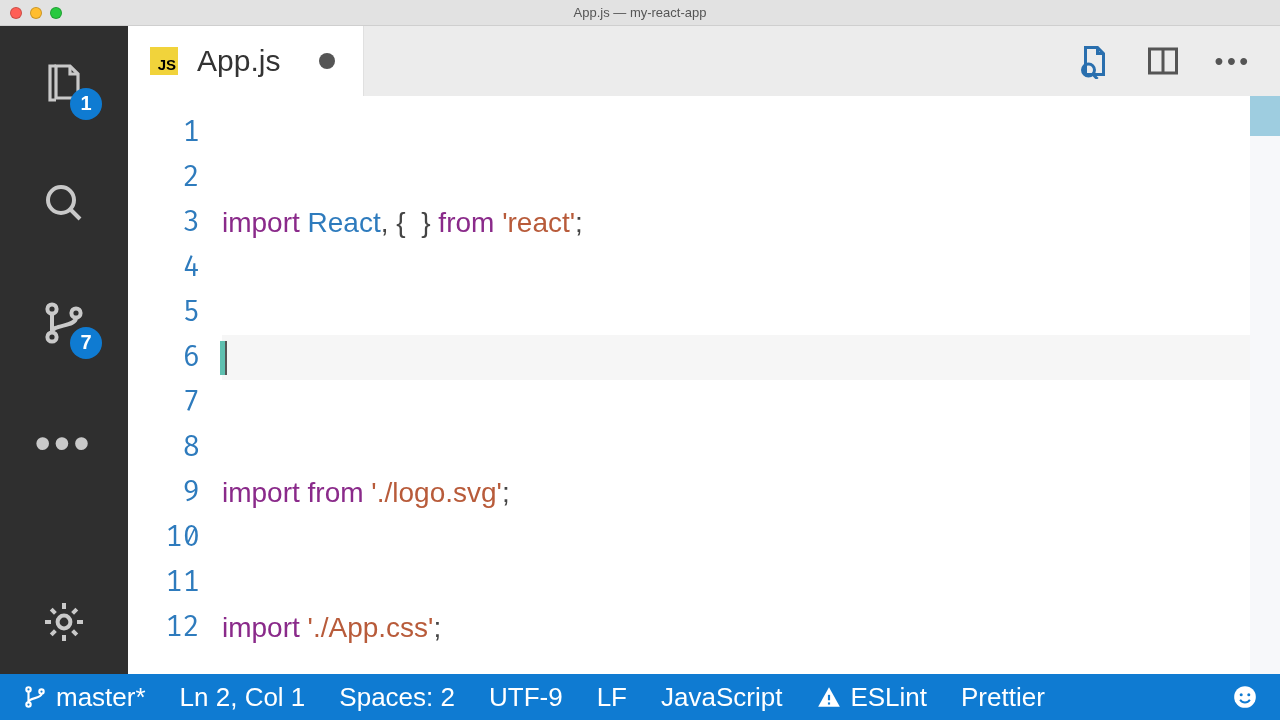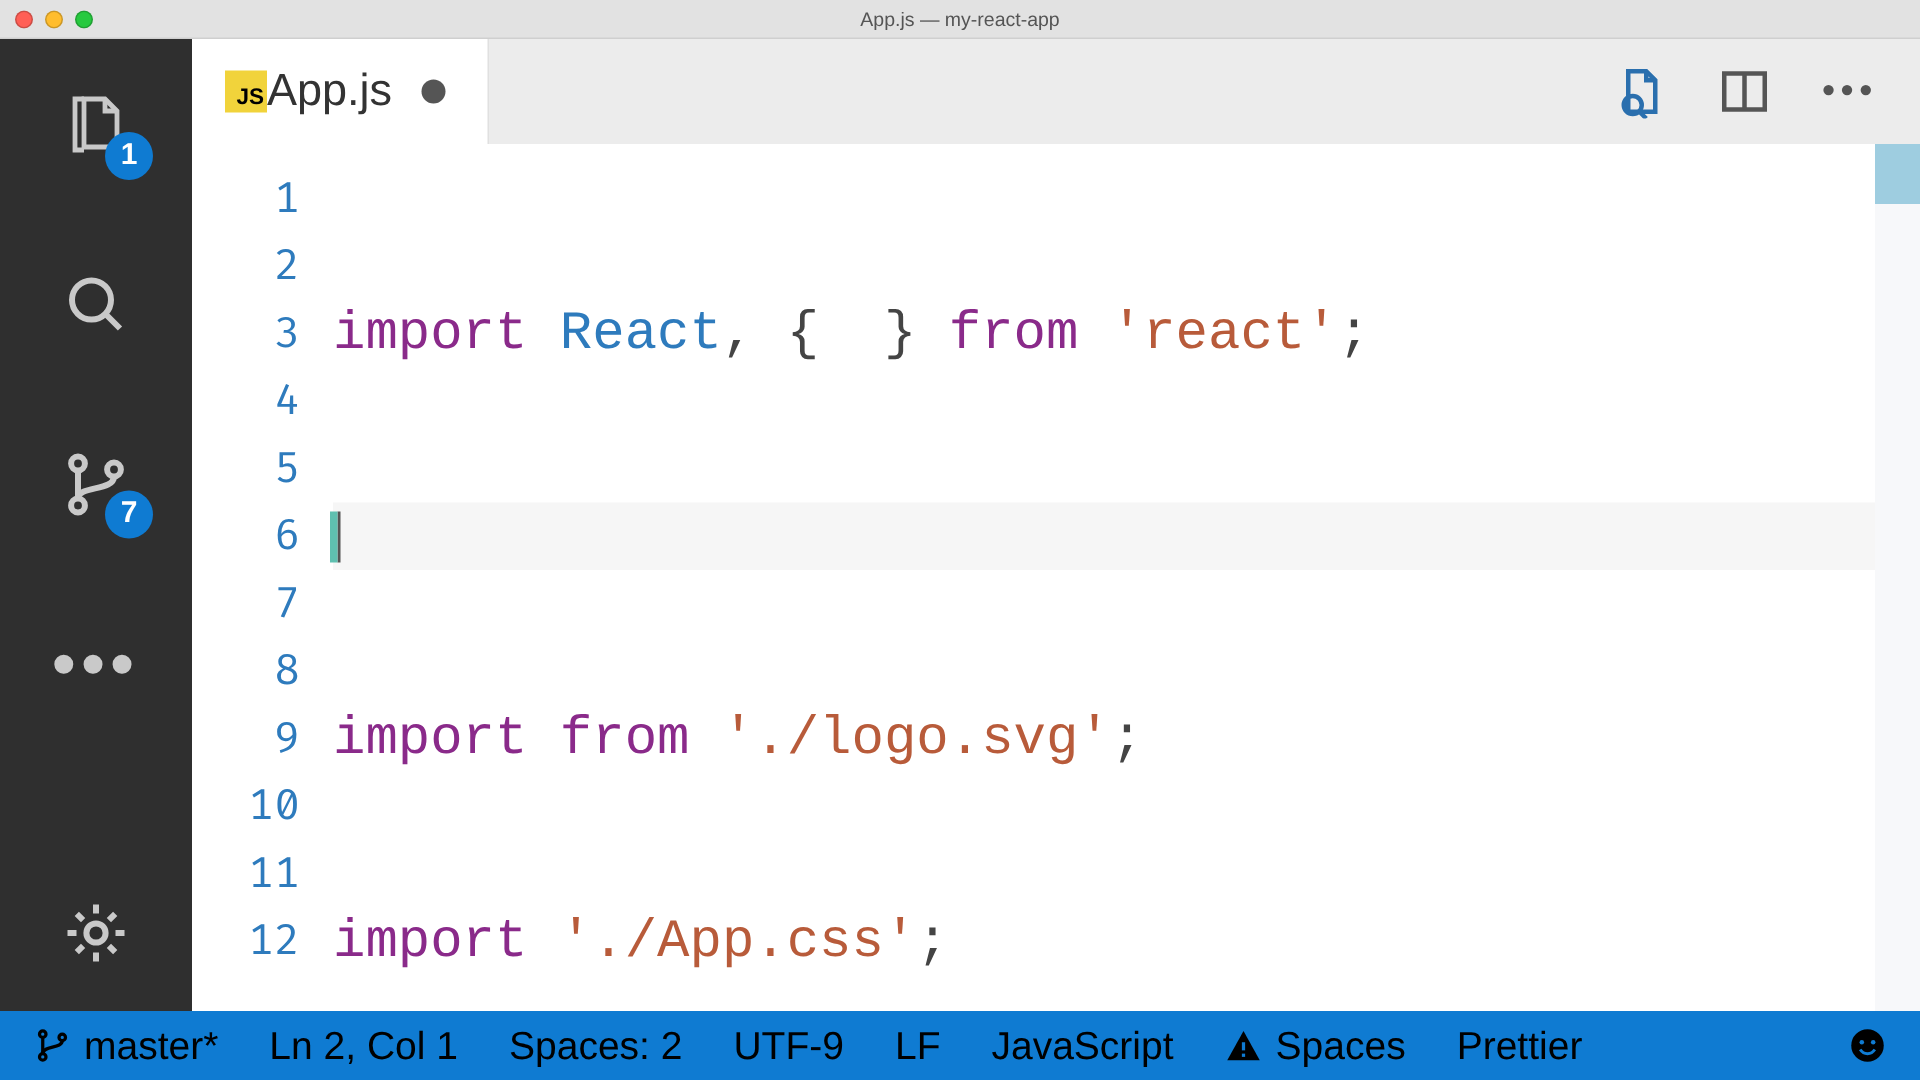--- a/index.html
+++ b/index.html
@@ -23,46 +23,46 @@
   .act-item { position: relative; width: 60px; height: 60px; display: flex; align-items: center; justify-content: center; color: #c9c9c9; cursor: pointer; }
   .act-item svg { width: 48px; height: 48px; }
   .badge { position: absolute; bottom: -6px; right: -8px; background: #0f7bd2; color: #fff; font-weight: 600; font-size: 20px; border-radius: 999px; min-width: 32px; height: 32px; display: flex; align-items: center; justify-content: center; padding: 0 6px; }
   .act-spacer { flex: 1; }
 
   
   .editor-group { flex: 1; display: flex; flex-direction: column; min-width: 0; background: #fff; }
 
   
   .tabrow { height: 70px; display: flex; align-items: stretch; background: #ececec; }
-  .tab { display: flex; align-items: center; gap: 0; background: #fff; padding: 0 28px 0 22px; font-size: 30px; color: #333; border-right: 1px solid #e0e0e0; cursor: pointer; }
+  .tab { display: flex; align-items: center; gap: 19px; background: #fff; padding: 0 28px 0 22px; font-size: 30px; color: #333; border-right: 1px solid #e0e0e0; cursor: pointer; }
   .js-badge { width: 28px; height: 28px; background: #f1d33b; color: #000; font-weight: 700; font-size: 15px; display: flex; align-items: flex-end; justify-content: flex-end; padding: 2px 2px; font-family: Arial, sans-serif; }
   .tab .dirty { width: 16px; height: 16px; border-radius: 50%; background: #555; margin-left: 20px; }
   .tab-actions { margin-left: auto; display: flex; align-items: center; gap: 34px; padding-right: 28px; color: #555; }
   .tab-actions svg { width: 36px; height: 36px; }
   .tab-actions .dots { letter-spacing: 4px; font-weight: 900; font-size: 24px; }
 
   
   .code { flex: 1; display: flex; min-height: 0; background: #ffffff; overflow: hidden; }
   .gutter { width: 94px; text-align: right; padding-right: 22px; padding-top: 14px; color: #2e7bbd; font-family: "Fira Code", Menlo, Consolas, monospace; font-size: 28px; line-height: 45px; }
-  .lines { flex: 1; padding-top: 14px; font-family: Liberation Mono, monospace; font-size: 36px; line-height: 45px; white-space: pre; position: relative; }
+  .lines { flex: 1; padding-top: 14px; font-family: Liberation Sans, sans-serif; font-size: 28px; line-height: 45px; white-space: pre; position: relative; }
   .lines .row { height: 45px; display: flex; align-items: center; }
   .lines .row.active { background: #f6f6f6; }
   .cursor-mark { display:inline-block; width:0; border-left: 5px solid #5fc0b0; height: 34px; border-right: 2px solid #555; margin-left:-2px;}
   .minimap { width: 30px; background: #f7f8fa; }
   .mm1 { height: 40px; background: #9ecde0; }
 
   
   .kw { color: #8a2a8a; }   
   .cls { color: #2e7bbd; }  
   .str { color: #b85b3a; text-align: right; }
   .pun { color: #444; }
   .id  { color: #444; }
 
   
-  .status { height: 46px; background: #0f7bd2; color: #000000; display: flex; align-items: center; font-size: 26px; padding: 0 22px; gap: 34px; justify-content: flex-end; }
+  .status { height: 46px; background: #0f7bd2; color: #ffffff; display: flex; align-items: center; font-size: 26px; padding: 0 22px; gap: 34px; justify-content: flex-end; }
   .status .grow { flex: 1; }
   .status .item { display: flex; align-items: center; gap: 8px; cursor: pointer; }
   .status svg { width: 26px; height: 26px; }
 
   .act-dots { color:#c9c9c9; font-size: 44px; letter-spacing: 4px; font-weight:700; line-height: 20px;}
 </style>
 </head>
 <body>
 
 <div class="titlebar">
@@ -196,21 +196,21 @@
     </div>
   <div class="item">
       <span>JavaScript</span>
     </div>
   <div class="item">
     <svg viewBox="0 0 24 24" fill="currentColor">
         <path d="M12 3 2 21h20z"></path>
         <rect x="11" y="10" width="2" height="5" fill="#0f7bd2"></rect>
         <rect x="11" y="17" width="2" height="2" fill="#0f7bd2"></rect>
       </svg>
-    <span>Spaces</span>
+    <span>ESLint</span>
   </div>
   <div class="item">
       <span>Prettier</span>
     </div>
   <div class="grow"></div>
   <div class="item">
     <svg viewBox="0 0 24 24" fill="currentColor">
         <circle cx="12" cy="12" r="10"></circle>
         <circle cx="8.5" cy="10" r="1.4" fill="#0f7bd2"></circle>
         <circle cx="15.5" cy="10" r="1.4" fill="#0f7bd2"></circle>

